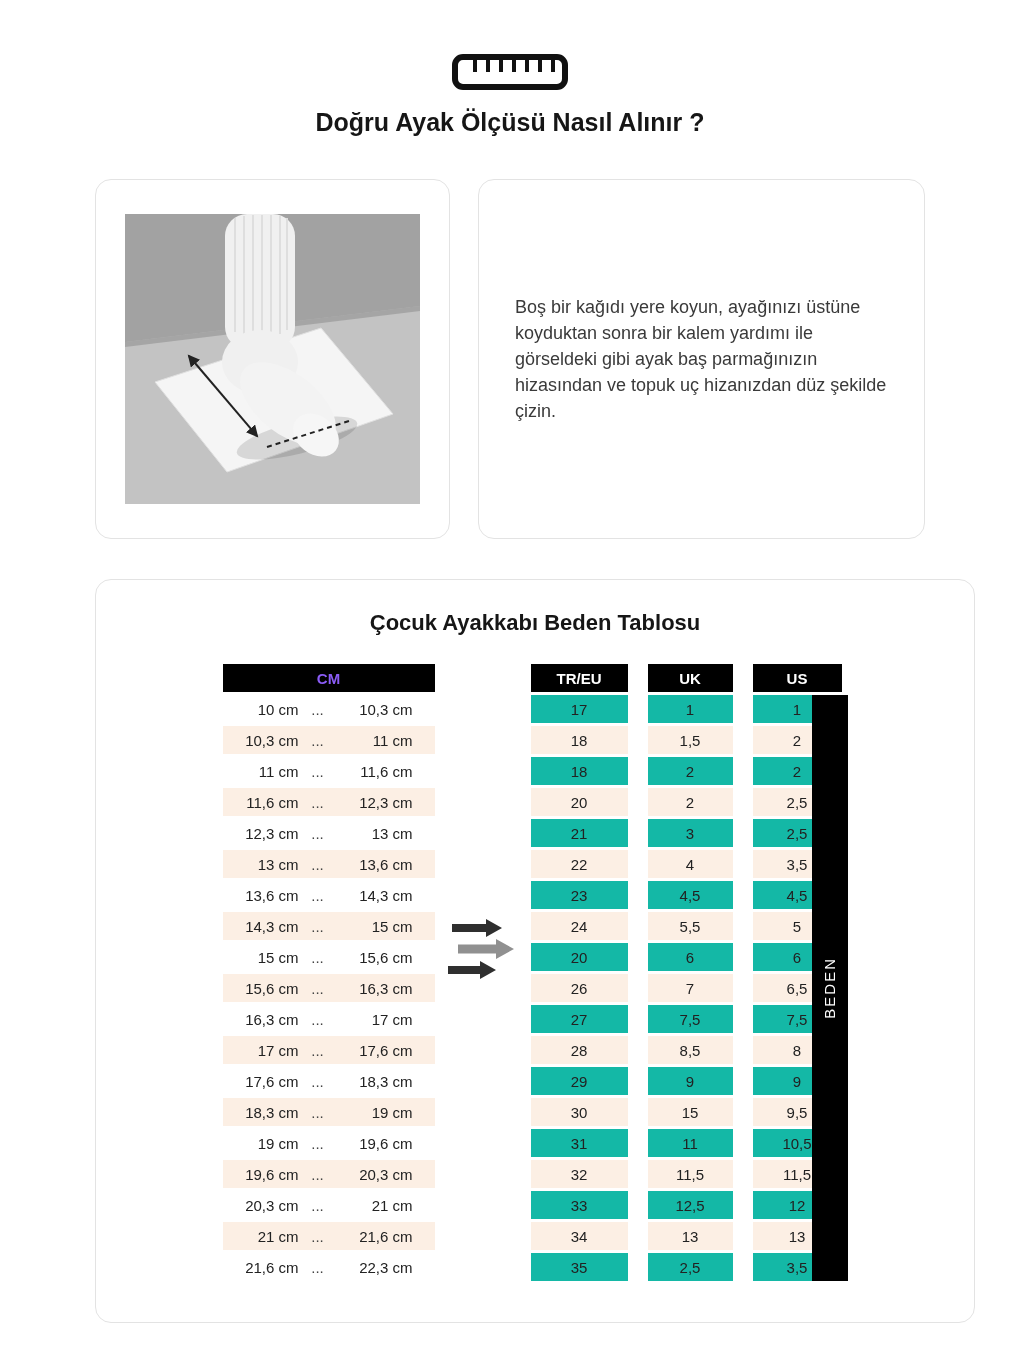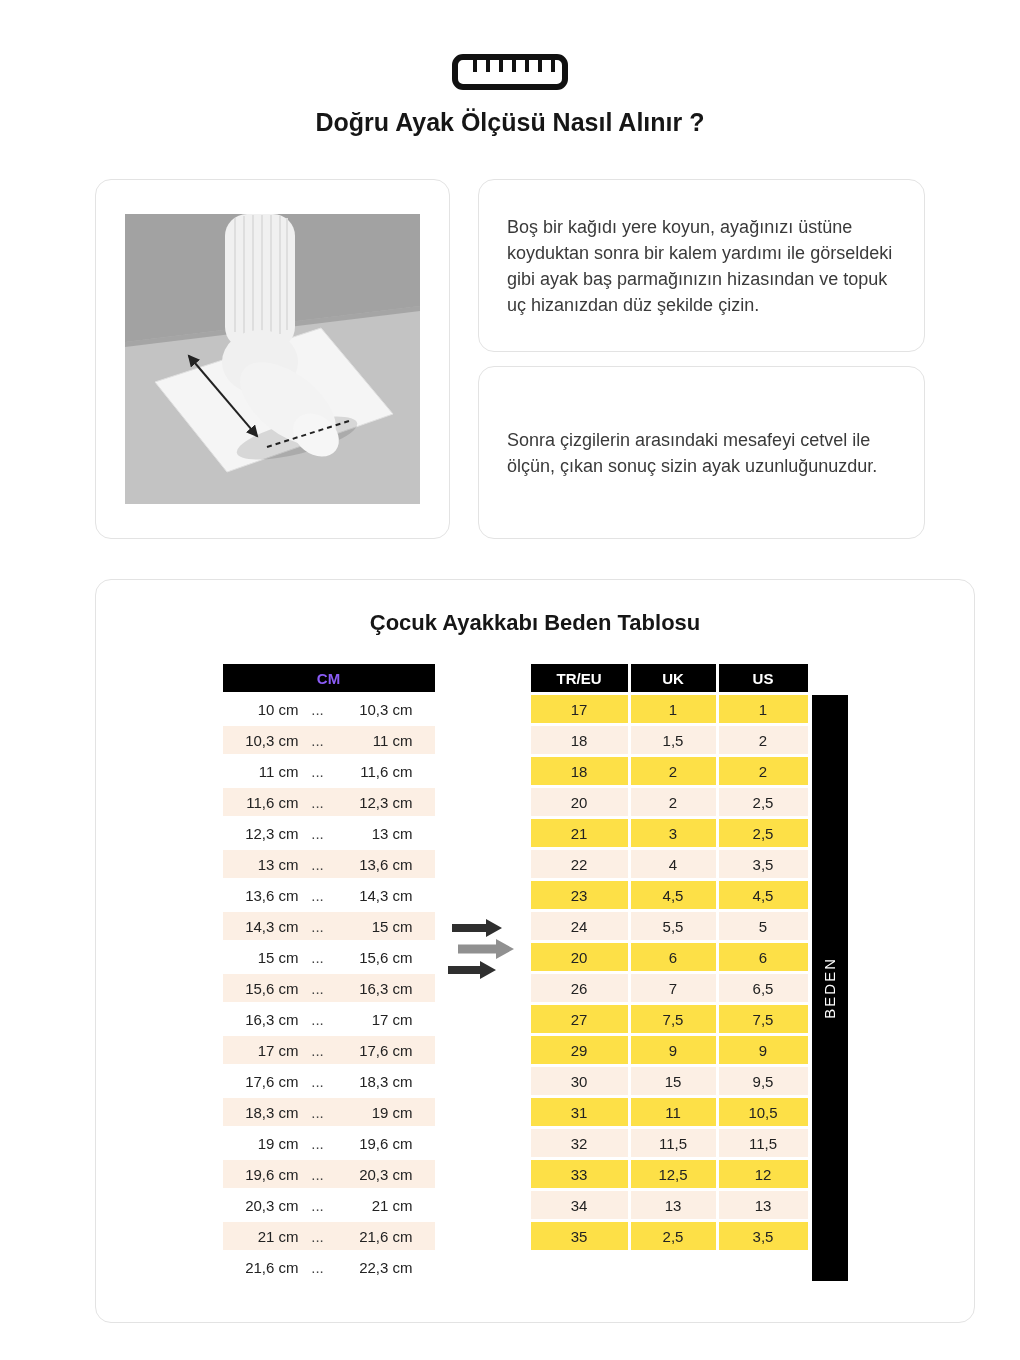--- a/index.html
+++ b/index.html
@@ -24,21 +24,21 @@
   .img-card {
     width:355px; height:360px; flex:0 0 355px;
     border:1px solid var(--border,#e3e3e3); border-radius:16px;
     display:flex; align-items:center; justify-content:center;
     background:#fff;
   }
   .text-col { flex:1; display:flex; flex-direction:column; gap:14px; }
   .text-card {
     flex:1;
     border:1px solid var(--border,#e3e3e3); border-radius:16px;
-    padding:20px 28px;
+    padding:20px 36px;
     display:flex; align-items:center;
     font-size:18px; line-height:26px; color:#3a3a3a;
   }
 
   
   .chart-card {
     margin:40px 45px 0 95px;
     border:1px solid var(--border,#e3e3e3); border-radius:16px;
     padding:30px 0 38px 0;
     background:#fff;
@@ -66,29 +66,29 @@
   .cell-r { text-align:right; padding-right:22px; }
 
   
   .arrows { width:96px; display:flex; justify-content:center; margin-top:252px; }
 
   
   .size-table-wrap { display:flex; align-items:flex-start; }
   .size-table { width:277px; }
   .size-header, .size-row {
     display:grid; grid-template-columns:97px 85px 89px;
-    gap:3px; margin-bottom:3px;
+    gap:20px; margin-bottom:3px;
   }
   .size-header-cell {
     height:28px; background:var(--header-bg,#000); color:#fff;
     font-size:15px; font-weight:bold;
     display:flex; align-items:center; justify-content:center;
   }
   .size-cell {
-    height:28px; background:#fde047;
+    height:28px; background:#14b8a6;
     font-size:15px; color:#222;
     display:flex; align-items:center; justify-content:center;
   }
   .size-row.alt .size-cell { background:var(--row-alt,#fcefe4); }
 
   .beden-bar {
     width:36px; height:586px;
     margin-top:31px; margin-left:4px;
     background:var(--header-bg,#000);
     display:flex; align-items:center; justify-content:center;
@@ -155,23 +155,20 @@
 
         <line x1="64" y1="142" x2="132" y2="222" stroke="#222" stroke-width="2" marker-start="url(#ah)" marker-end="url(#ah)"></line>
         <line x1="142" y1="233" x2="224" y2="207" stroke="#222" stroke-width="2" stroke-dasharray="5 4"></line>
       </svg>
     </div>
 
     <div class="text-col">
       <div class="text-card">
         <p>Boş bir kağıdı yere koyun, ayağınızı üstüne koyduktan sonra bir kalem yardımı ile görseldeki gibi ayak baş parmağınızın hizasından ve topuk uç hizanızdan düz şekilde çizin.</p>
       </div>
-      <div class="text-card">
-        <p>Sonra çizgilerin arasındaki mesafeyi cetvel ile ölçün, çıkan sonuç sizin ayak uzunluğunuzdur.</p>
-      </div>
     </div>
   </div>
 
   <div class="chart-card">
     <h2 class="chart-title">Çocuk Ayakkabı Beden Tablosu</h2>
 
     <div class="tables">
 
       <div class="cm-table">
         <div class="cm-header">CM</div>
@@ -338,20 +335,25 @@
               <div class="size-row alt">
                 <span class="size-cell">26</span>
                 <span class="size-cell">7</span>
                 <span class="size-cell">6,5</span>
               </div>
               <div class="size-row">
                 <span class="size-cell">27</span>
                 <span class="size-cell">7,5</span>
                 <span class="size-cell">7,5</span>
               </div>
+              <div class="size-row alt">
+                <span class="size-cell">28</span>
+                <span class="size-cell">8,5</span>
+                <span class="size-cell">8</span>
+              </div>
               <div class="size-row">
                 <span class="size-cell">29</span>
                 <span class="size-cell">9</span>
                 <span class="size-cell">9</span>
               </div>
               <div class="size-row alt">
                 <span class="size-cell">30</span>
                 <span class="size-cell">15</span>
                 <span class="size-cell">9,5</span>
               </div>

